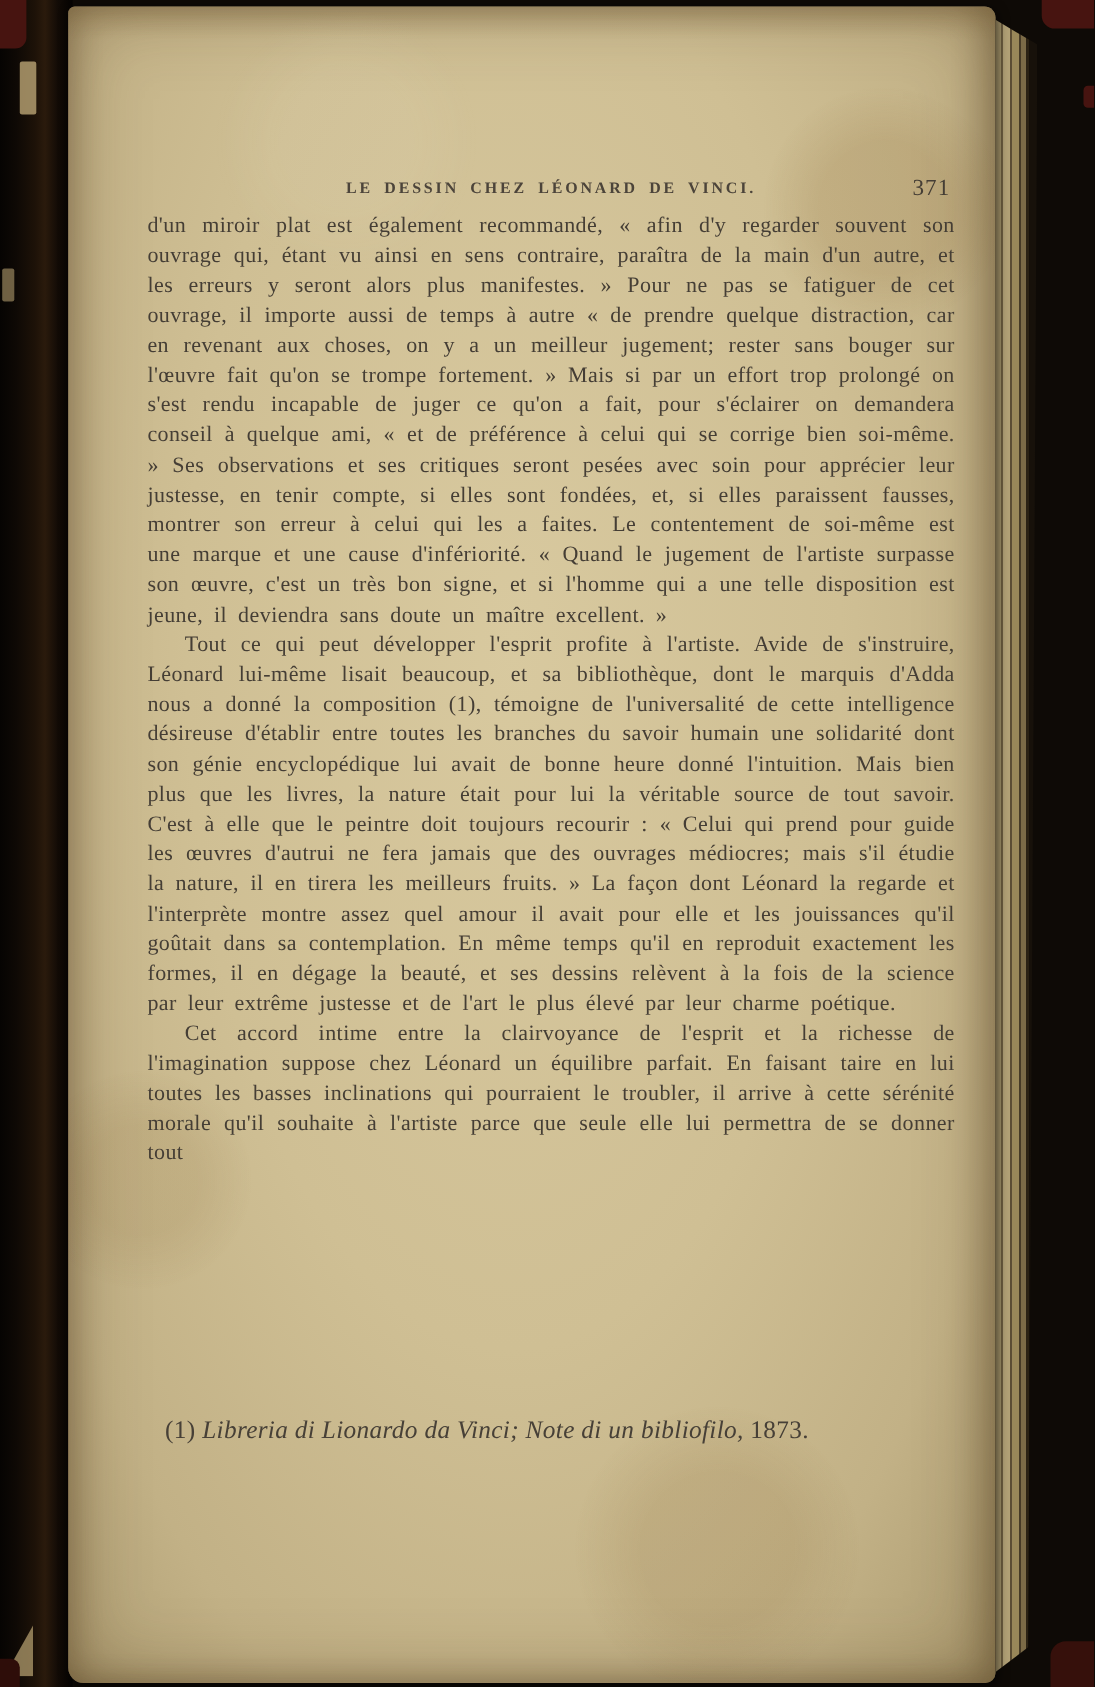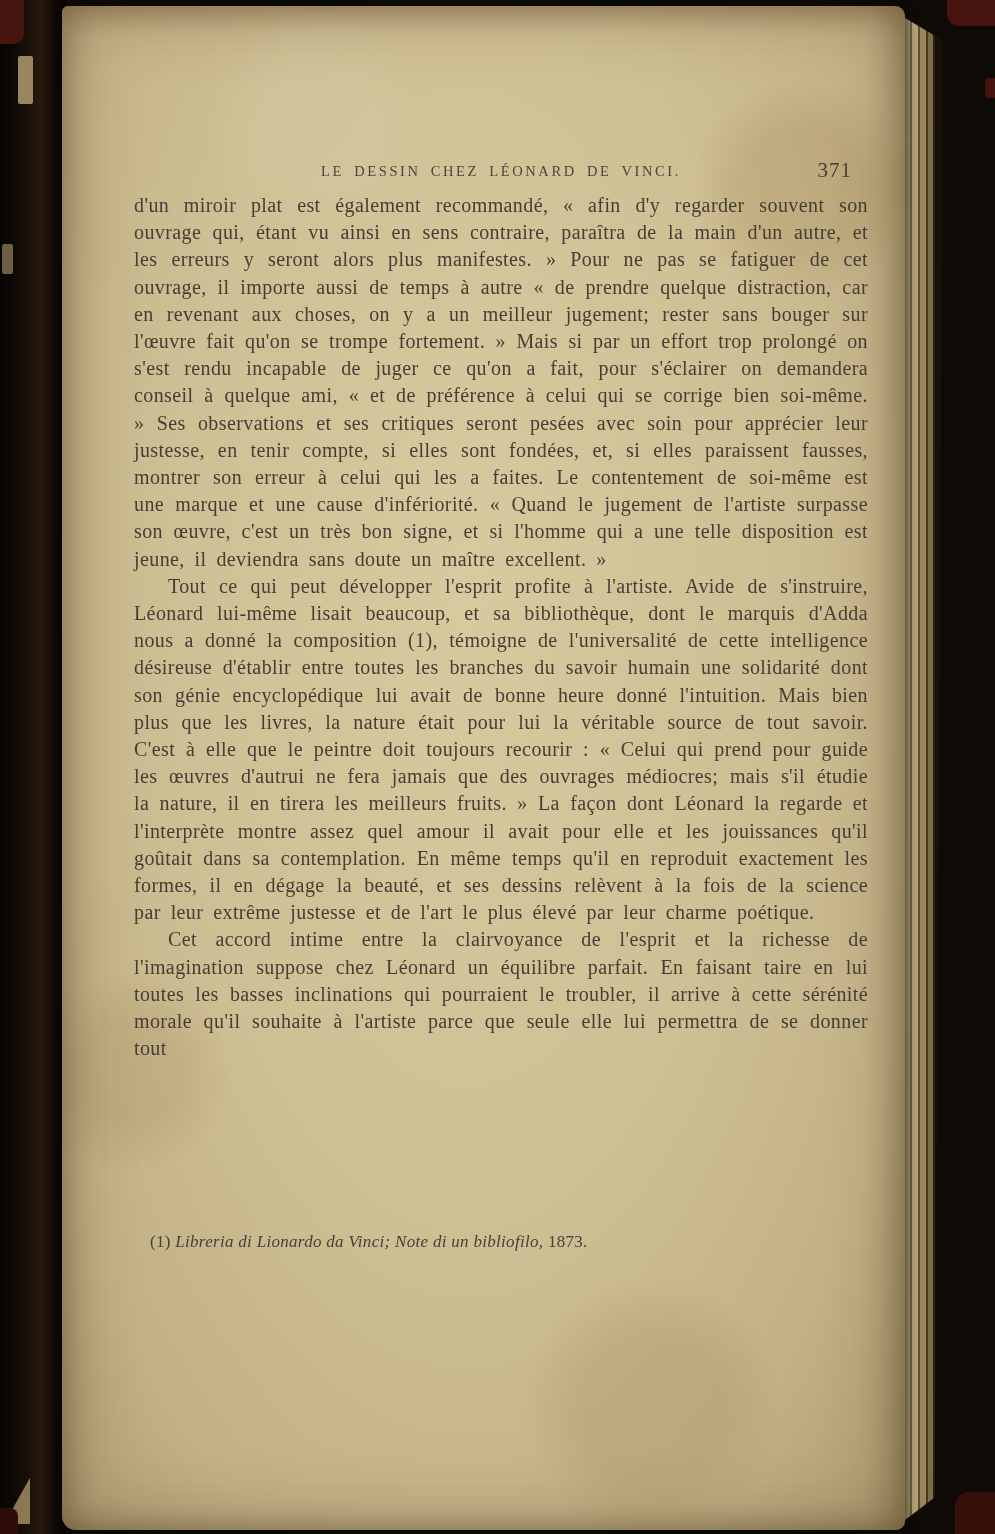--- a/index.html
+++ b/index.html
@@ -88,44 +88,45 @@
   .running-header {
     position: relative;
     height: 26px;
     text-align: center;
   }
   .header-title {
     font-size: 14.5px;
     letter-spacing: 2.6px;
     word-spacing: 4px;
     color: #4c443a;
+    font-weight: bold;
   }
   .page-number {
     position: absolute;
-    right: 16px; top: -4px;
+    right: 4px; top: -4px;
     font-size: 21px;
     letter-spacing: 1px;
     color: #453e35;
   }
   .body-text {
     margin-top: 4px;
     font-size: 20px;
     line-height: 27.2px;
     text-align: justify;
     letter-spacing: 0.4px;
     word-spacing: 4.5px;
   }
   .para { margin: 0; }
   .para + .para { text-indent: 34px; }
 
   .footnote {
     position: absolute;
-    left: 88px; top: 1226px;
+    left: 88px; top: 1281px;
     width: 700px;
-    font-size: 17px;
+    font-size: 23px;
     color: #474037;
     letter-spacing: 0.3px;
   }
   .footnote .fn-text { font-style: italic; }
 </style>
 </head>
 <body>
 
 <div class="scan">
 

